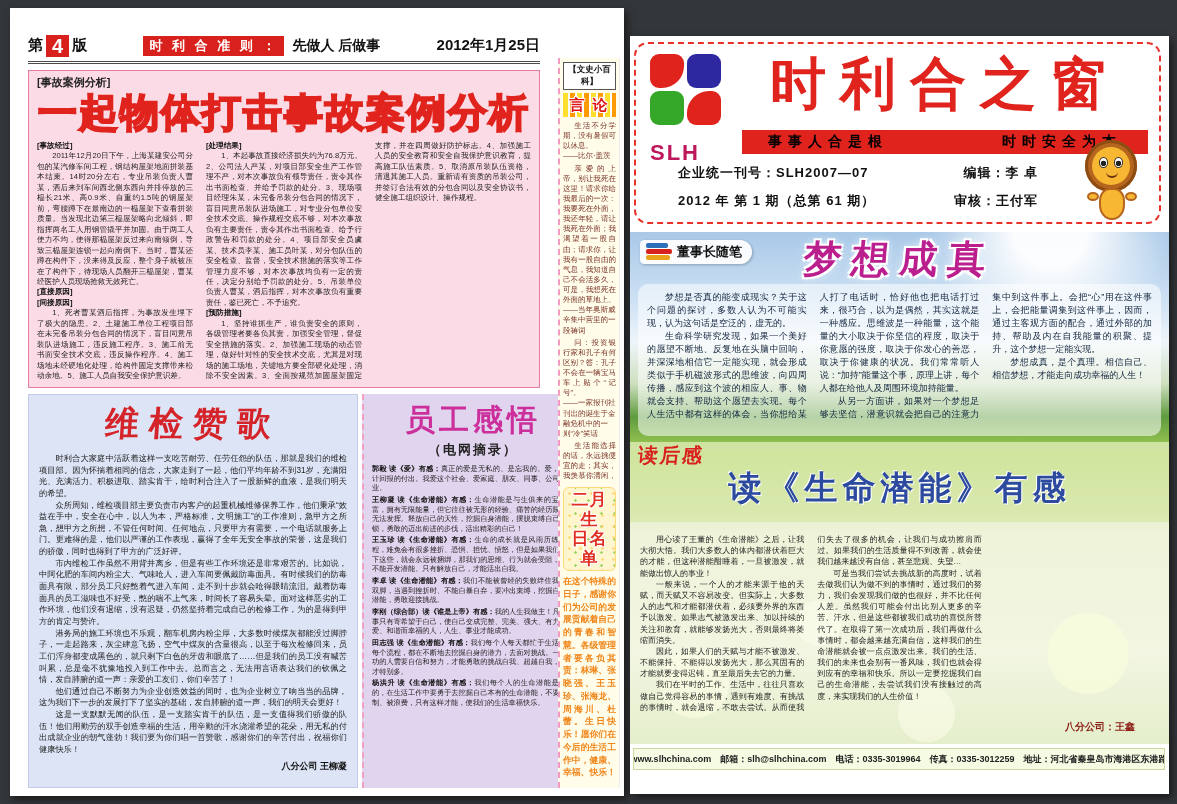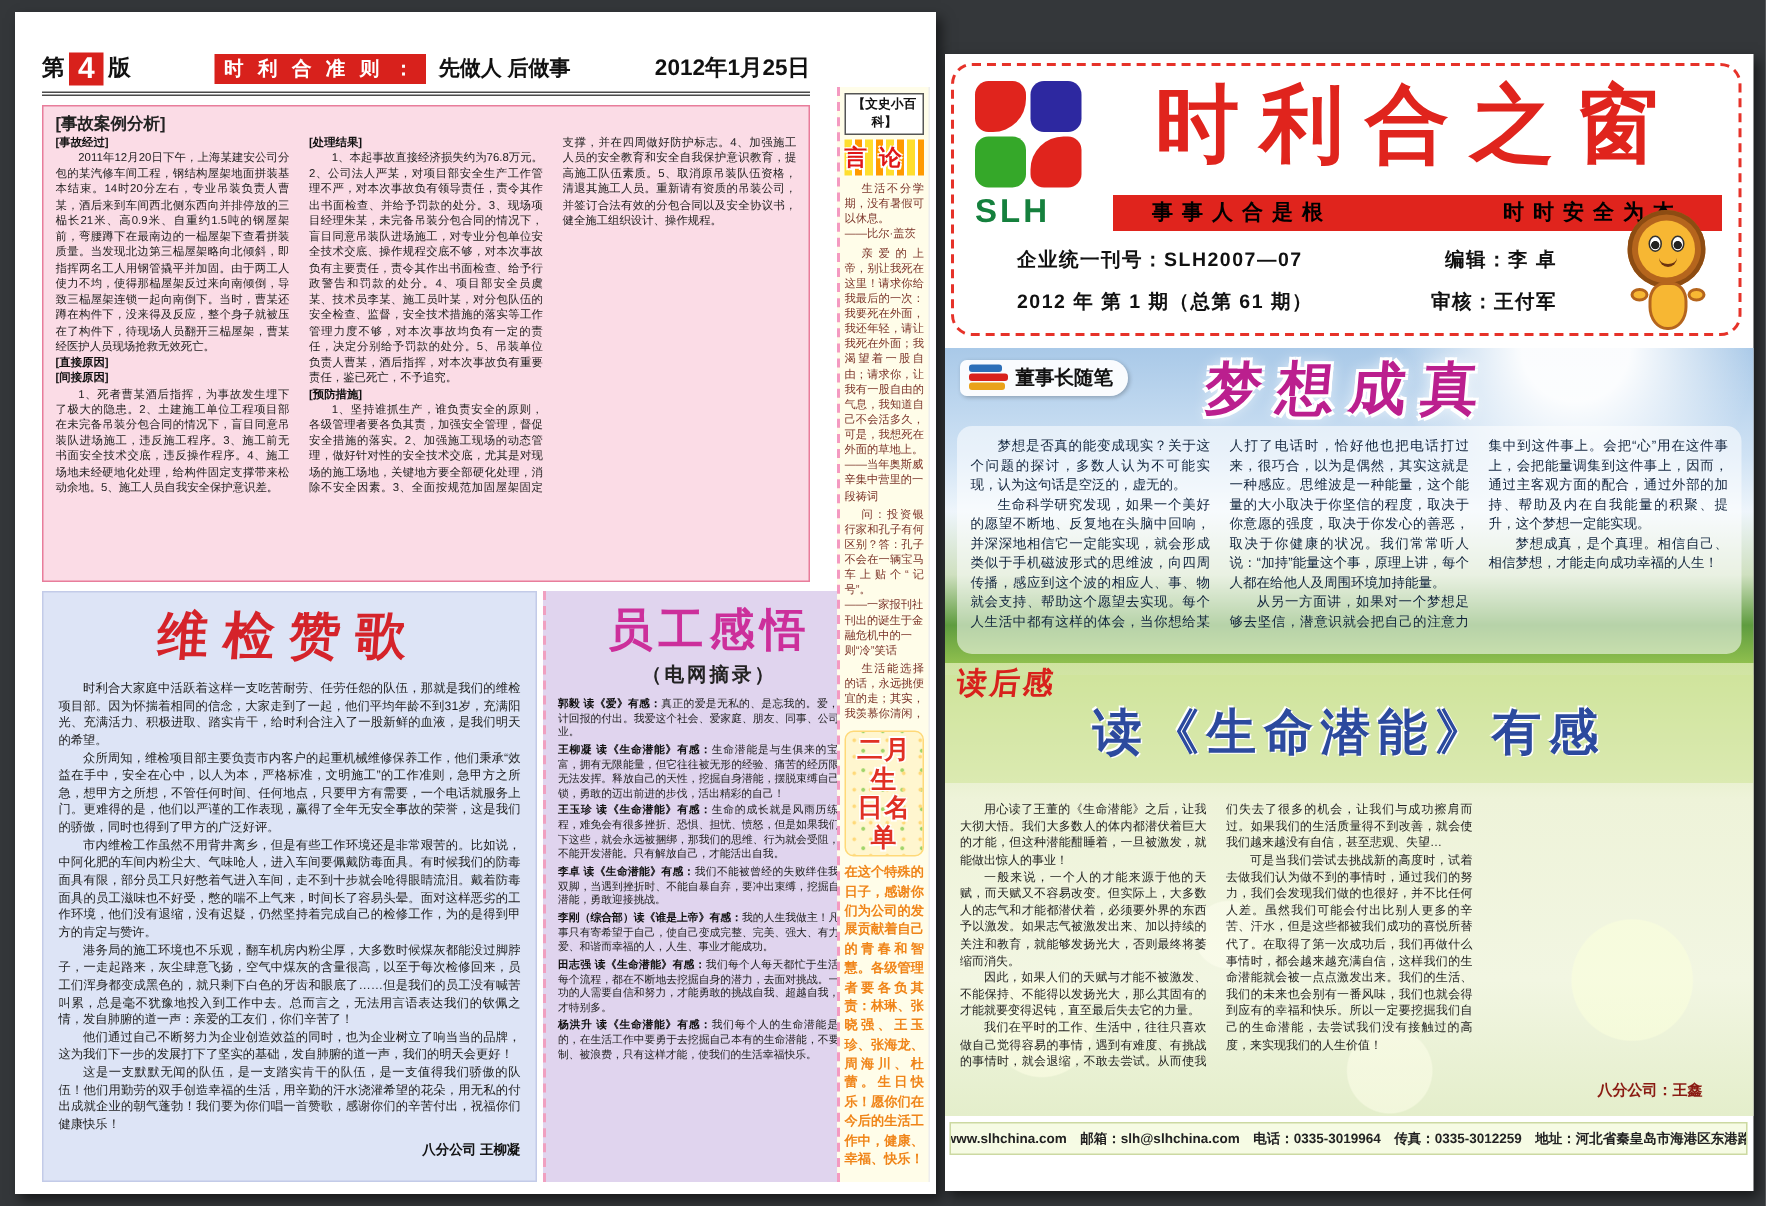--- a/index.html
+++ b/index.html
@@ -48,21 +48,21 @@
   .gw-list { font-size:7.2px; line-height:1.34; text-align:justify; color:#1d1d1d;}
   .gw-list p { margin-bottom:2px; }
   .gw-list b { color:#111; }
 
   
   .strip { position:absolute; left:548px; top:50px; width:62px; height:730px;
     background:#fffde9; border-left:2px dashed #f49ac1; border-right:1px solid #eee;
     padding:4px 3px; overflow:hidden;}
   .strip-kicker { font-size:8.5px; font-weight:bold; color:#111; text-align:center;
     border:1px solid #555; background:#fff; padding:1px 0; margin-bottom:3px;}
-  .yanlun { height:24px; display:flex; align-items:center; justify-content:flex-start;
+  .yanlun { height:24px; display:flex; align-items:center; justify-content:center;
     background:repeating-linear-gradient(90deg,#ffde2e 0 5px,#fff 5px 7px,#ff9a00 7px 12px,#fff 12px 14px);
     margin-bottom:4px;}
   .yanlun span { color:#e01616; font-weight:bold; font-size:15px; letter-spacing:2px;
     text-shadow:1px 1px 0 #fff,-1px -1px 0 #fff,1px -1px 0 #fff,-1px 1px 0 #fff;}
   .quotes { font-size:7.5px; line-height:1.35; color:#7b3328; text-align:justify; height:360px; overflow:hidden;}
   .quotes p.q { text-indent:1.5em; }
   .quotes p.qa { text-indent:0; text-align:left; margin-bottom:2px; }
   .bday-badge { margin-top:6px; background:#fff6cf; border:1px solid #ffd978; border-radius:6px;
     text-align:center; padding:2px 0;
     background-image:radial-gradient(#ffd978 1px,transparent 1.5px),radial-gradient(#9fd468 1px,transparent 1.5px);
@@ -74,21 +74,21 @@
   
   .masthead { position:absolute; left:4px; top:6px; width:527px; height:182px;
     border:2px dashed #e63229; border-radius:14px; }
   .slh-logo { position:absolute; left:14px; top:10px; width:80px; }
   .logo-grid { position:relative; width:72px; height:72px; }
   .lg { position:absolute; width:34px; height:34px; border-radius:9px; }
   .lg.tl { left:0; top:0; background:#e0241d; border-bottom-right-radius:22px;}
   .lg.tr { left:37px; top:0; background:#2d28a0; }
   .lg.bl { left:0; top:37px; background:#35a829; }
   .lg.br { left:37px; top:37px; background:#e0241d; border-top-left-radius:22px;}
-  .logo-text { font-weight:bold; font-size:22px; color:#15803d; letter-spacing:2px; margin-top:2px;}
+  .logo-text { font-weight:bold; font-size:22px; color:#be185d; letter-spacing:2px; margin-top:14px;}
   .mh-title { position:absolute; left:104px; top:4px; width:410px; text-align:center;
     color:#e0241d; font-weight:bold; font-size:56px; letter-spacing:14px; line-height:1.3;
     font-family:"Liberation Serif","DejaVu Serif",serif; white-space:nowrap;}
   .banner { position:absolute; left:106px; top:86px; width:406px; height:24px; background:#e0241d;
     display:flex; align-items:center; justify-content:space-between; padding:0 26px;}
   .banner span { color:#000000; font-weight:bold; font-size:14px; letter-spacing:6px;}
   .mh-info { position:absolute; left:42px; top:120px; width:360px; font-size:13px; font-weight:bold; color:#111;}
   .mh-row { display:flex; justify-content:space-between; margin-bottom:10px; letter-spacing:1px;}
   
   .lion { position:absolute; right:10px; top:96px; width:76px; height:82px; }
@@ -168,20 +168,21 @@
       </div>
       <div class="motto">
         <span class="tag">时 利 合 准 则 ：</span>
         <span>先做人  后做事</span>
       </div>
       <div class="hdate">2012年1月25日</div>
     </div>
 
     <div class="acc-box">
       <div class="acc-kicker">[事故案例分析]</div>
+      <div class="acc-title">一起物体打击事故案例分析</div>
       <div class="cols acc-text">
           <p class="lbl">[事故经过]</p>
           <p>2011年12月20日下午，上海某建安公司分包的某汽修车间工程，钢结构屋架地面拼装基本结束。14时20分左右，专业吊装负责人曹某，酒后来到车间西北侧东西向并排停放的三榀长21米、高0.9米、自重约1.5吨的钢屋架前，弯腰蹲下在最南边的一榀屋架下查看拼装质量。当发现北边第三榀屋架略向北倾斜，即指挥两名工人用钢管撬平并加固。由于两工人使力不均，使得那榀屋架反过来向南倾倒，导致三榀屋架连锁一起向南倒下。当时，曹某还蹲在构件下，没来得及反应，整个身子就被压在了构件下，待现场人员翻开三榀屋架，曹某经医护人员现场抢救无效死亡。</p>
           <p class="lbl">[直接原因]</p>
           <p class="lbl">[间接原因]</p>
           <p>1、死者曹某酒后指挥，为事故发生埋下了极大的隐患。2、土建施工单位工程项目部在未完备吊装分包合同的情况下，盲目同意吊装队进场施工，违反施工程序。3、施工前无书面安全技术交底，违反操作程序。4、施工场地未经硬地化处理，给构件固定支撑带来松动余地。5、施工人员自我安全保护意识差。</p>
           <p class="lbl">[处理结果]</p>
           <p>1、本起事故直接经济损失约为76.8万元。2、公司法人严某，对项目部安全生产工作管理不严，对本次事故负有领导责任，责令其作出书面检查、并给予罚款的处分。3、现场项目经理朱某，未完备吊装分包合同的情况下，盲目同意吊装队进场施工，对专业分包单位安全技术交底、操作规程交底不够，对本次事故负有主要责任，责令其作出书面检查、给予行政警告和罚款的处分。4、项目部安全员虞某、技术员李某、施工员叶某，对分包队伍的安全检查、监督，安全技术措施的落实等工作管理力度不够，对本次事故均负有一定的责任，决定分别给予罚款的处分。5、吊装单位负责人曹某，酒后指挥，对本次事故负有重要责任，鉴已死亡，不予追究。</p>
           <p class="lbl">[预防措施]</p>
           <p>1、坚持谁抓生产，谁负责安全的原则，各级管理者要各负其责，加强安全管理，督促安全措施的落实。2、加强施工现场的动态管理，做好针对性的安全技术交底，尤其是对现场的施工场地，关键地方要全部硬化处理，消除不安全因素。3、全面按规范加固屋架固定支撑，并在四周做好防护标志。4、加强施工人员的安全教育和安全自我保护意识教育，提高施工队伍素质。5、取消原吊装队伍资格，清退其施工人员。重新请有资质的吊装公司，并签订合法有效的分包合同以及安全协议书，健全施工组织设计、操作规程。</p>

